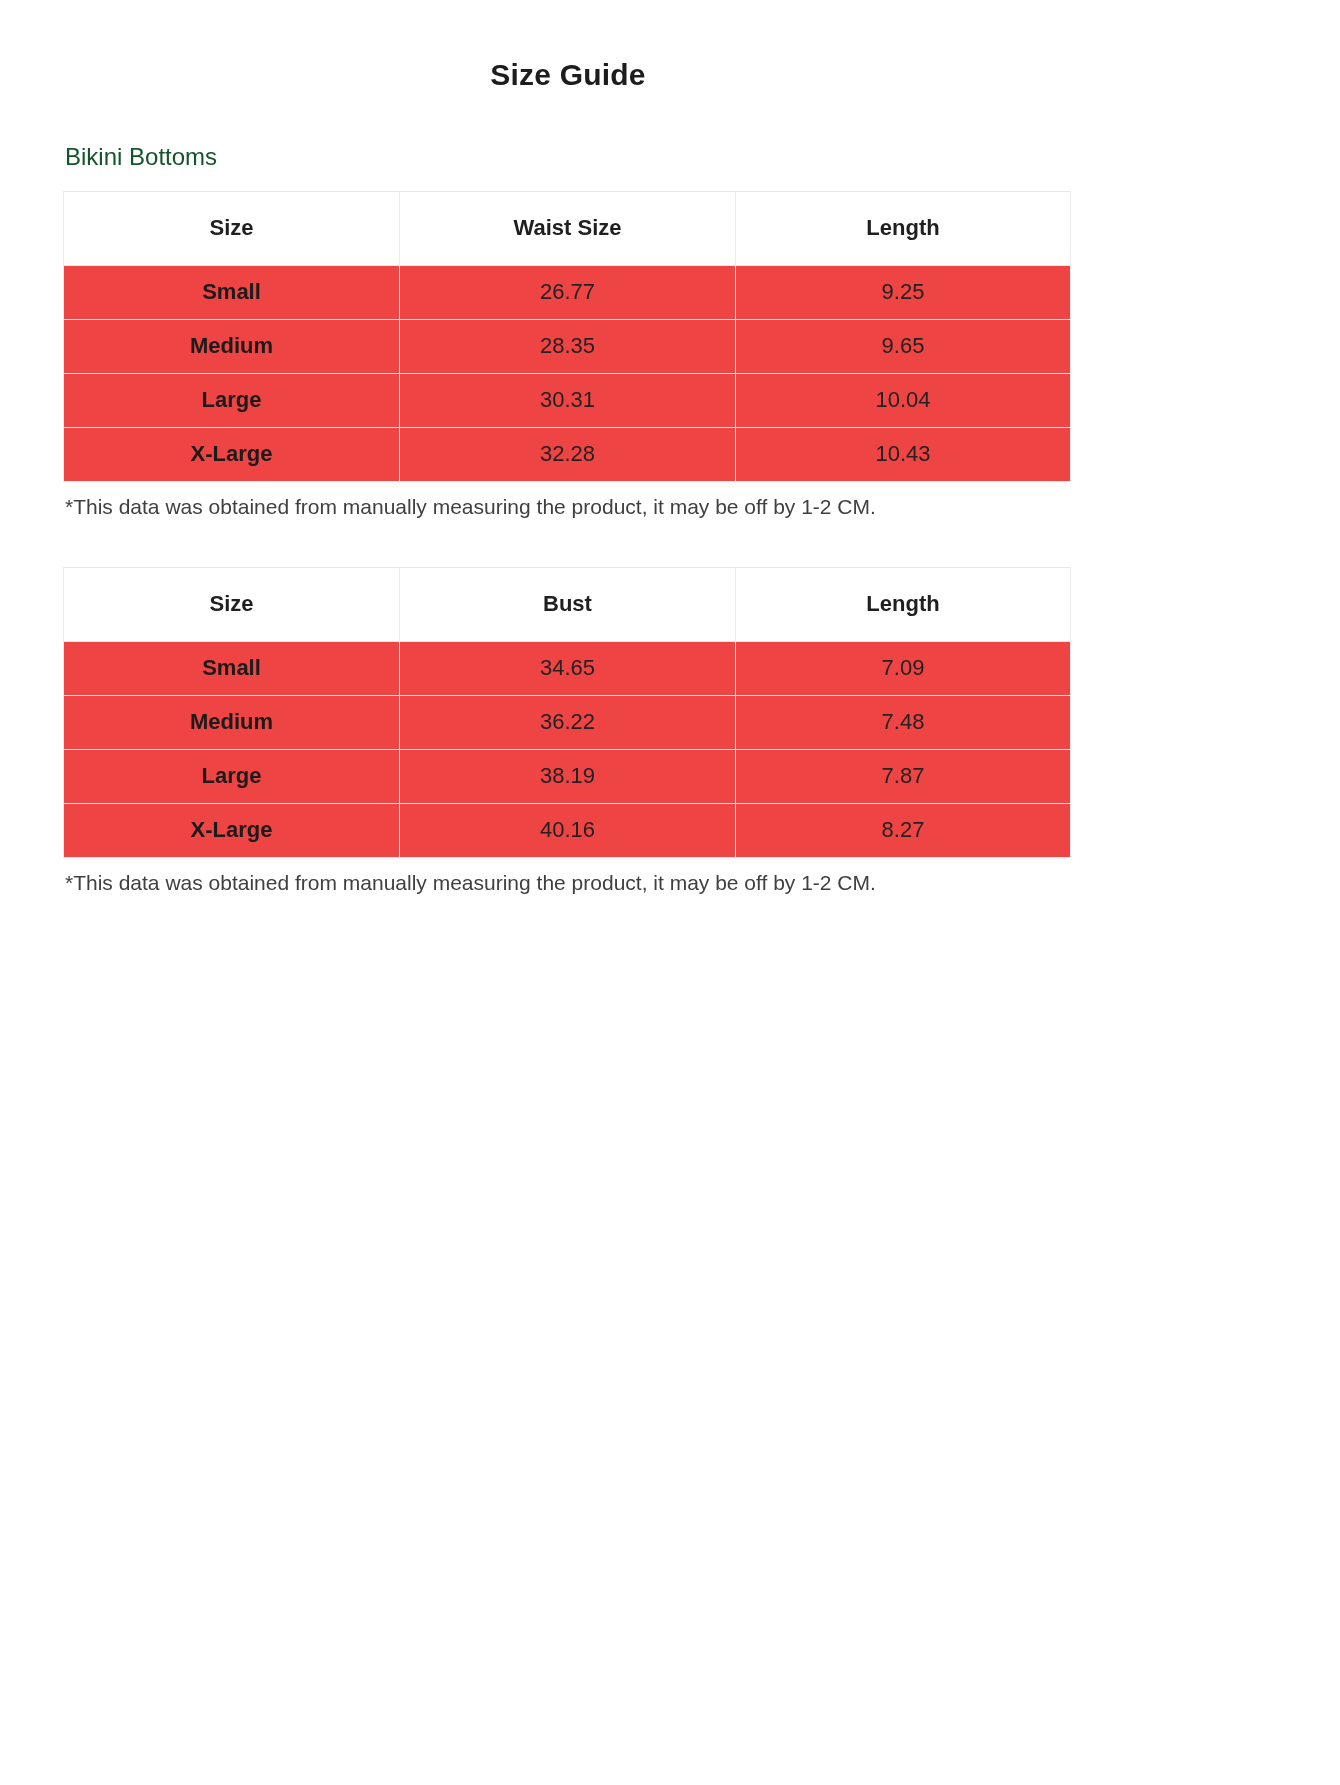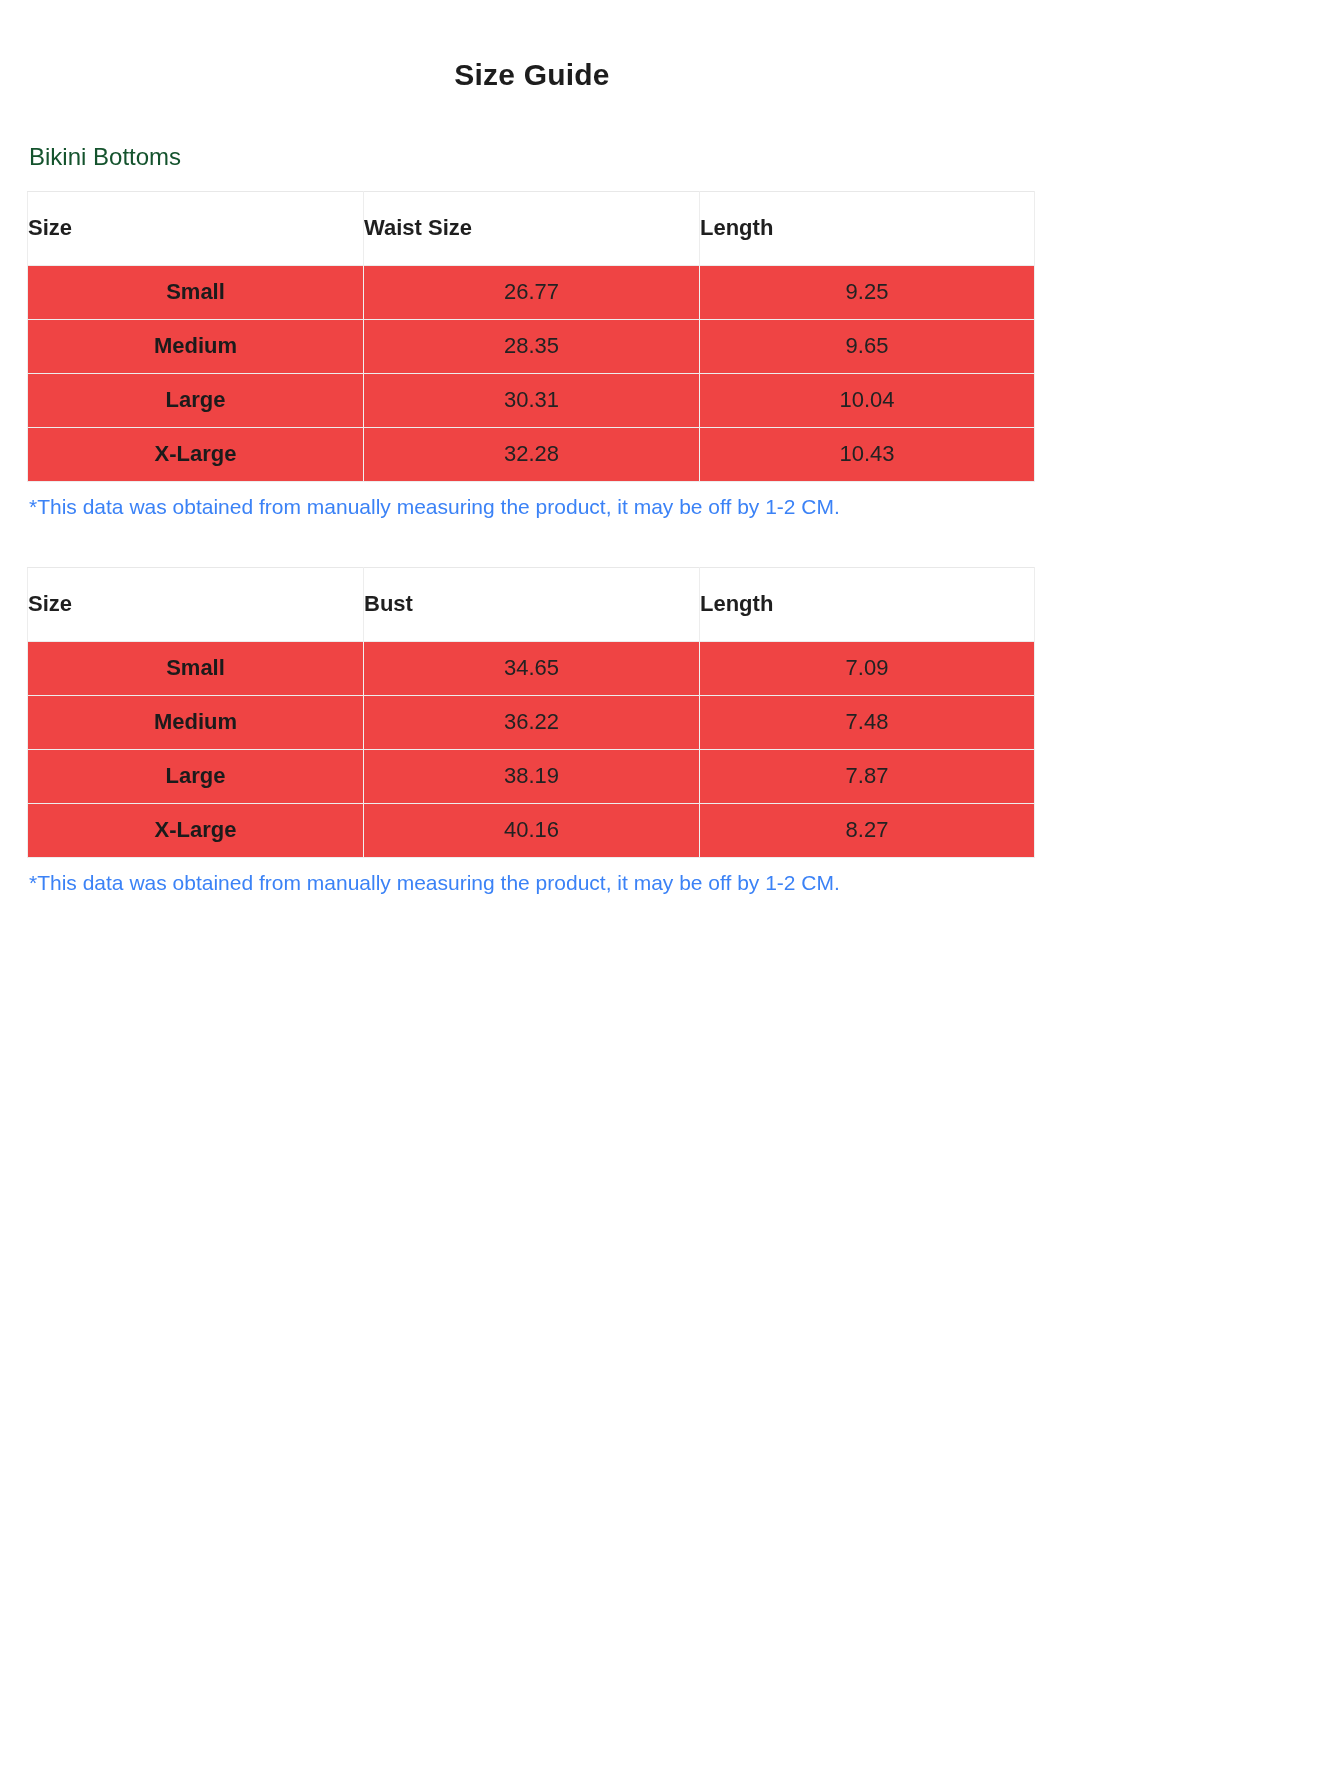--- a/index.html
+++ b/index.html
@@ -13,20 +13,21 @@
     font-family: "Liberation Sans", sans-serif;
     color: #222222;
     -webkit-font-smoothing: antialiased;
   }
   .page {
     width: 1064px;
     height: 1785px;
     box-sizing: border-box;
     padding: 0;
     position: relative;
+    margin-left: 36px;
   }
   .page-title {
     text-align: center;
     font-size: 30px;
     font-weight: bold;
     color: #1d1d1d;
     margin: 0;
     padding-top: 58px;
     letter-spacing: 0.2px;
   }
@@ -59,21 +60,21 @@
     border-left: 1px solid #ededed;
     border-right: 1px solid #ededed;
   }
   table.size-table col.c1 { width: 336px; }
   table.size-table col.c2 { width: 336px; }
   table.size-table col.c3 { width: 335px; }
   table.size-table th {
     font-size: 22px;
     font-weight: bold;
     color: #1f1f1f;
-    text-align: left;
+    text-align: center;
     padding: 23px 0 24px 0;
     border-bottom: 1px solid #ececec;
     border-right: 1px solid #ededed;
     background: #ffffff;
   }
   table.size-table th:last-child { border-right: none; }
   table.size-table td {
     font-size: 22px;
     text-align: center;
     color: #222222;
@@ -85,21 +86,21 @@
   table.size-table td:last-child { border-right: none; }
   table.size-table td.size-cell {
     font-weight: bold;
     color: #1b1b1b;
   }
   table.size-table tr:last-child td {
     border-bottom: 1px solid #ededed;
   }
   .footnote {
     font-size: 21px;
-    color: #3b82f6;
+    color: #404040;
     margin: 12px 0 0 2px;
     line-height: 1.25;
     font-weight: normal;
   }
 </style>
 </head>
 <body>
 
 <div class="page">
 

